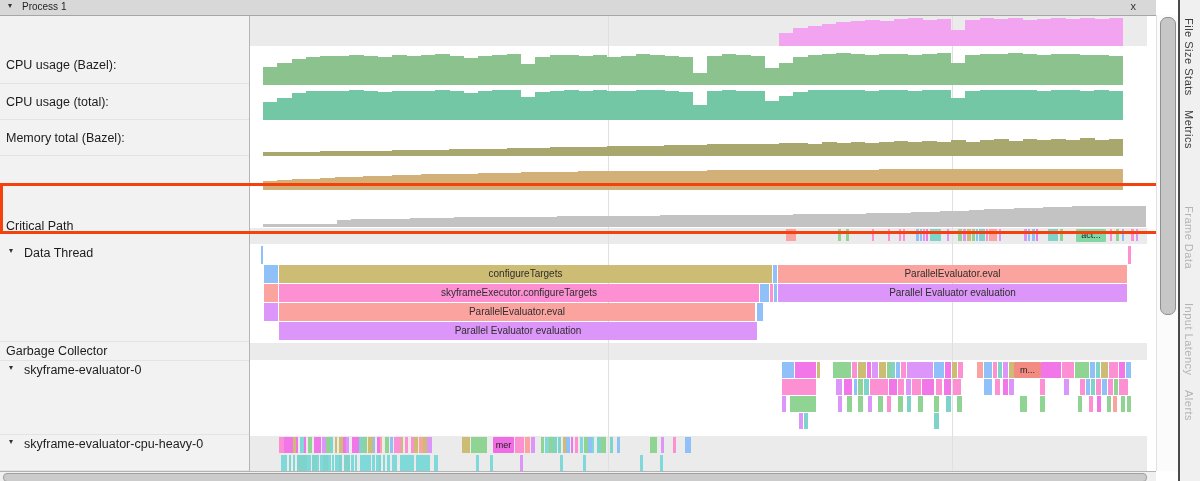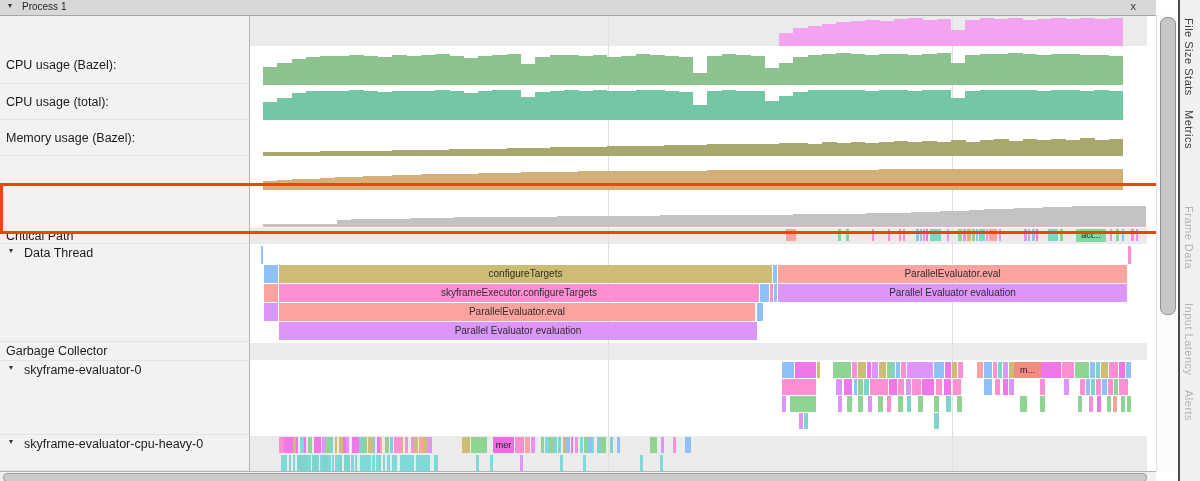--- a/index.html
+++ b/index.html
@@ -711,23 +711,23 @@
   </div>
 
   <div class="labels">
       <div class="lrow" style="top: 31px; height: 38px;">
         <span class="txt">CPU usage (Bazel):</span>
       </div>
       <div class="lrow" style="top: 69px; height: 36px;">
         <span class="txt">CPU usage (total):</span>
       </div>
       <div class="lrow" style="top: 105px; height: 36px;">
-        <span class="txt">Memory usage (Bazel):</span>
+        <span class="txt">Memory total (Bazel):</span>
       </div>
-      <div class="lrow" style="top: 213px; height: 16px;">
+      <div class="lrow" style="top: 203px; height: 16px;">
         <span class="txt">Critical Path</span>
       </div>
       <div class="lrow top tri-row" style="top: 229px; height: 98px;">
         <span class="tri">▾</span>
         <span class="txt">Data Thread</span>
       </div>
       <div class="lrow" style="top: 327px; height: 19px;">
         <span class="txt">Garbage Collector</span>
       </div>
       <div class="lrow top tri-row" style="top: 346px; height: 74px;">

